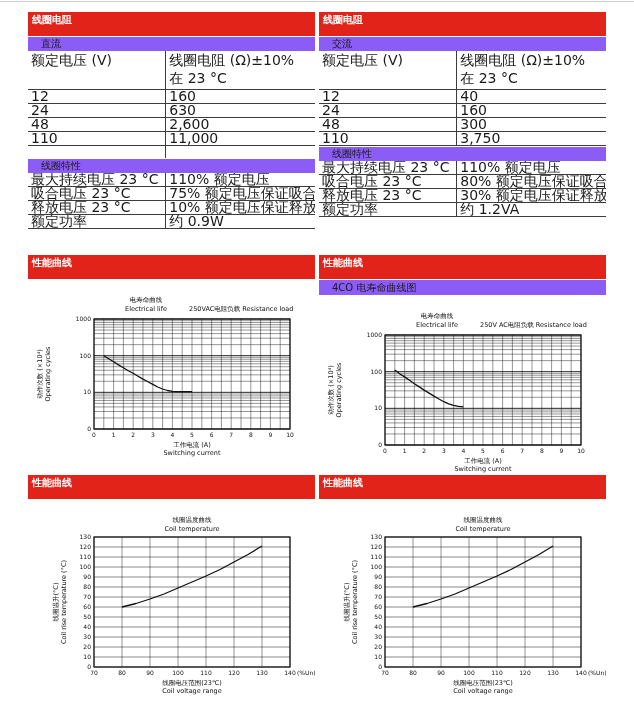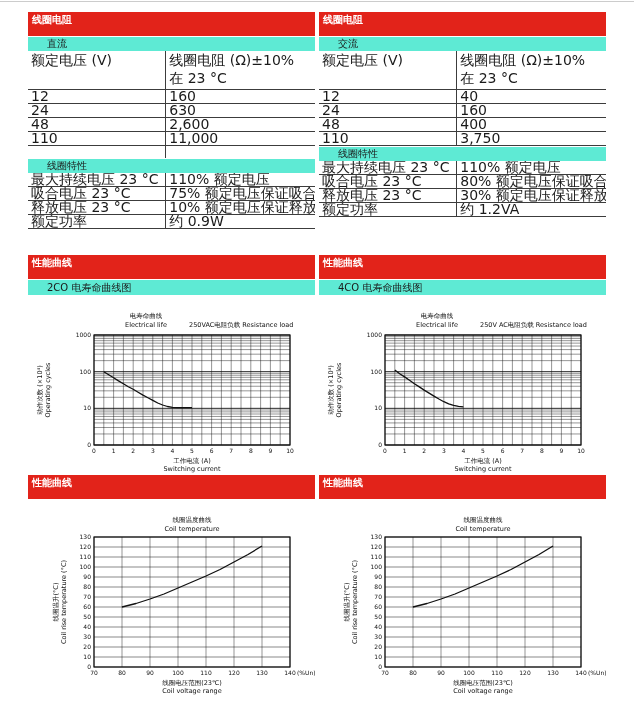--- a/index.html
+++ b/index.html
@@ -2,21 +2,21 @@
 <html><head>
 <meta charset="utf-8">
 <style>
   *{margin:0;padding:0;box-sizing:border-box}
   html,body{width:634px;height:727px}
   body{background:#fff;font-family:"DejaVu Sans",sans-serif;position:relative}
   .page{position:absolute;inset:0;background:#fff;overflow:hidden}
   .topline{position:absolute;top:1px;left:0;width:100%;height:1px;background:#cccccc}
   .block{position:absolute;width:287px}
   .red-bar{background:#e2231a;color:#fff;font-weight:bold;font-size:10px;line-height:16px;height:24px;padding:0 4px;overflow:hidden}
-  .gray-bar{background:#5eead4;color:#1a1a1a;font-size:10px;line-height:14px;height:14px;padding:0 19px;margin-top:1px;overflow:hidden}
+  .gray-bar{background:#8b5cf6;color:#1a1a1a;font-size:10px;line-height:14px;height:14px;padding:0 13px;margin-top:1px;overflow:hidden}
   .gray-bar.tall{height:15px;line-height:15px}
   .dtable{width:100%;border-collapse:collapse;font-size:14px;color:#1a1a1a;table-layout:fixed}
   .dtable td{vertical-align:top;padding:1px 3px;border-bottom:1px solid #3c3c3c;overflow:hidden;white-space:nowrap}
   .dtable .c1{width:48%}
   .dtable td:nth-child(2){border-left:1px solid #3c3c3c}
   .dtable thead td{height:29px}
   .dtable tbody td{height:13px;line-height:11px}
   .dtable tr.empty-row td{border-bottom:none;height:12px}
   .chart-host{margin-top:14px}
   svg text{font-family:"DejaVu Sans",sans-serif;fill:#111}
@@ -103,21 +103,21 @@
           <tr>
             <td class="c1">12</td>
             <td class="c2">40</td>
           </tr>
           <tr>
             <td class="c1">24</td>
             <td class="c2">160</td>
           </tr>
           <tr>
             <td class="c1">48</td>
-            <td class="c2">400</td>
+            <td class="c2">300</td>
           </tr>
           <tr>
             <td class="c1">110</td>
             <td class="c2">3,750</td>
           </tr>
         </tbody>
     </table>
     <div class="gray-bar">线圈特性</div>
     <table class="dtable">
       <tbody>
@@ -136,21 +136,20 @@
           <tr>
             <td class="c1">额定功率</td>
             <td class="c2">约 1.2VA</td>
           </tr>
         </tbody>
     </table>
   </section>
 
   <section class="block" style="left:28px;top:255px">
     <div class="red-bar">性能曲线</div>
-    <div class="gray-bar tall">2CO 电寿命曲线图</div>
     <div class="chart-host"><svg viewBox="0 0 287 170" width="287" height="170">
           <line x1="66" y1="26" x2="66" y2="136" stroke="#111111" stroke-width="0.45"></line>
           <line x1="75.8" y1="26" x2="75.8" y2="136" stroke="#111111" stroke-width="0.45"></line>
           <line x1="85.6" y1="26" x2="85.6" y2="136" stroke="#111111" stroke-width="0.45"></line>
           <line x1="95.4" y1="26" x2="95.4" y2="136" stroke="#111111" stroke-width="0.45"></line>
           <line x1="105.2" y1="26" x2="105.2" y2="136" stroke="#111111" stroke-width="0.45"></line>
           <line x1="115" y1="26" x2="115" y2="136" stroke="#111111" stroke-width="0.45"></line>
           <line x1="124.8" y1="26" x2="124.8" y2="136" stroke="#111111" stroke-width="0.45"></line>
           <line x1="134.6" y1="26" x2="134.6" y2="136" stroke="#111111" stroke-width="0.45"></line>
           <line x1="144.4" y1="26" x2="144.4" y2="136" stroke="#111111" stroke-width="0.45"></line>

